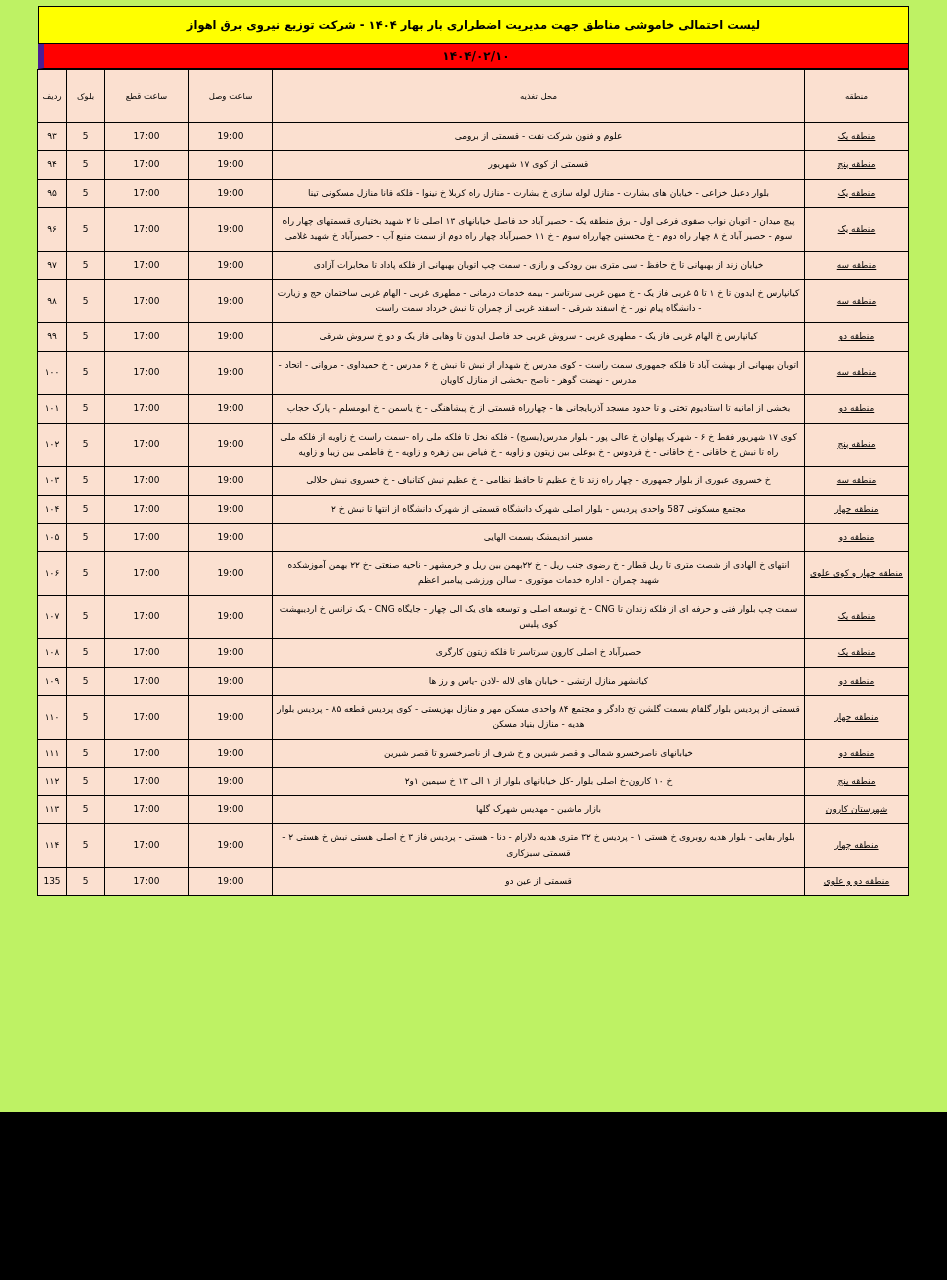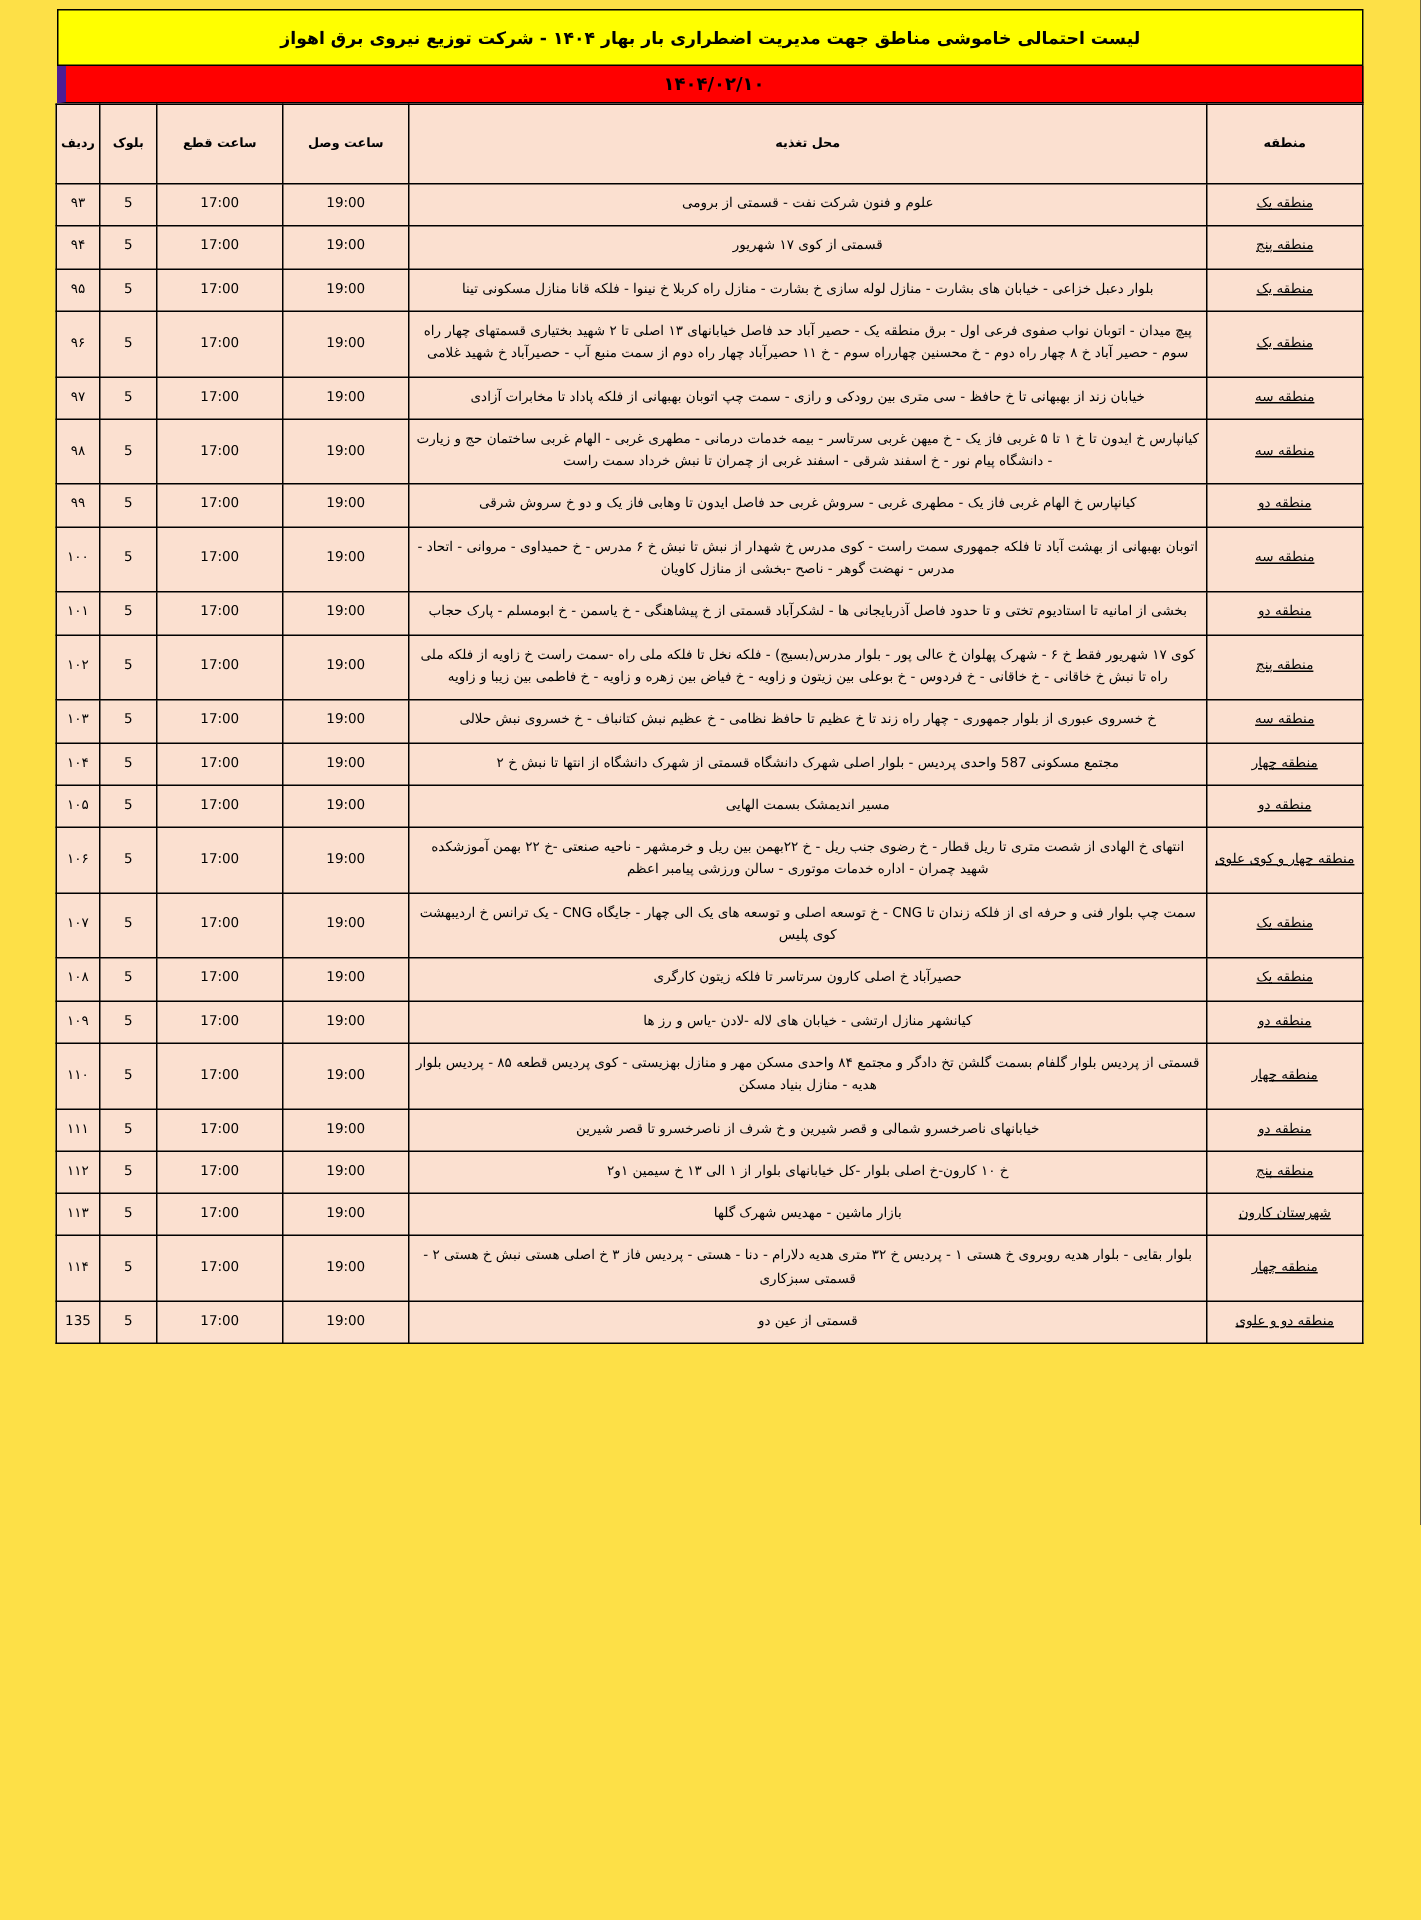--- a/index.html
+++ b/index.html
@@ -9,22 +9,22 @@
   }
   body {
     width: 947px;
     height: 1280px;
     font-family: "DejaVu Sans", "Liberation Sans", sans-serif;
     overflow: hidden;
   }
   .page {
     position: relative;
     width: 947px;
-    height: 1280px;
-    background: #fde047;
+    height: 1112px;
+    background: #bef264;
     box-sizing: border-box;
   }
   .sheet {
     position: absolute;
     left: 38px;
     top: 6px;
     width: 871px;
     background: #ffffff;
     box-sizing: border-box;
   }
@@ -54,21 +54,21 @@
   table.outage {
     border-collapse: collapse;
     width: 871px;
     table-layout: fixed;
     background: #fbe0d0;
   }
   table.outage th {
     background: #fbe0d0;
     border: 1px solid #000000;
     font-size: 8.5px;
-    font-weight: bold;
+    font-weight: normal;
     padding: 21px 2px;
     text-align: center;
     color: #000000;
   }
   table.outage td {
     border: 1px solid #000000;
     font-size: 9px;
     color: #000000;
     padding: 6px 4px;
     text-align: center;
@@ -187,21 +187,21 @@
           <tr>
             <td class="zone">منطقه سه</td>
             <td class="addr">اتوبان بهبهانی از بهشت آباد تا فلکه جمهوری سمت راست - کوی مدرس خ شهدار از نبش تا نبش خ ۶ مدرس - خ حمیداوی - مروانی - اتحاد - مدرس - نهضت گوهر - ناصح -بخشی از منازل کاویان</td>
             <td class="time">19:00</td>
             <td class="time">17:00</td>
             <td class="block">5</td>
             <td class="row-no">۱۰۰</td>
           </tr>
           <tr>
             <td class="zone">منطقه دو</td>
-            <td class="addr">بخشی از امانیه تا استادیوم تختی و تا حدود فاصل آذربایجانی ها - لشکرآباد قسمتی از خ پیشاهنگی - خ یاسمن - خ ابومسلم - پارک حجاب</td>
+            <td class="addr">بخشی از امانیه تا استادیوم تختی و تا حدود مسجد آذربایجانی ها - چهارراه قسمتی از خ پیشاهنگی - خ یاسمن - خ ابومسلم - پارک حجاب</td>
             <td class="time">19:00</td>
             <td class="time">17:00</td>
             <td class="block">5</td>
             <td class="row-no">۱۰۱</td>
           </tr>
           <tr>
             <td class="zone">منطقه پنج</td>
             <td class="addr">کوی ۱۷ شهریور فقط خ ۶ - شهرک پهلوان خ عالی پور - بلوار مدرس(بسیج) - فلکه نخل تا فلکه ملی راه -سمت راست خ زاویه از فلکه ملی راه تا نبش خ خاقانی - خ خاقانی - خ فردوس - خ بوعلی بین زیتون و زاویه - خ فیاض بین زهره و زاویه - خ فاطمی بین زیبا و زاویه</td>
             <td class="time">19:00</td>
             <td class="time">17:00</td>

